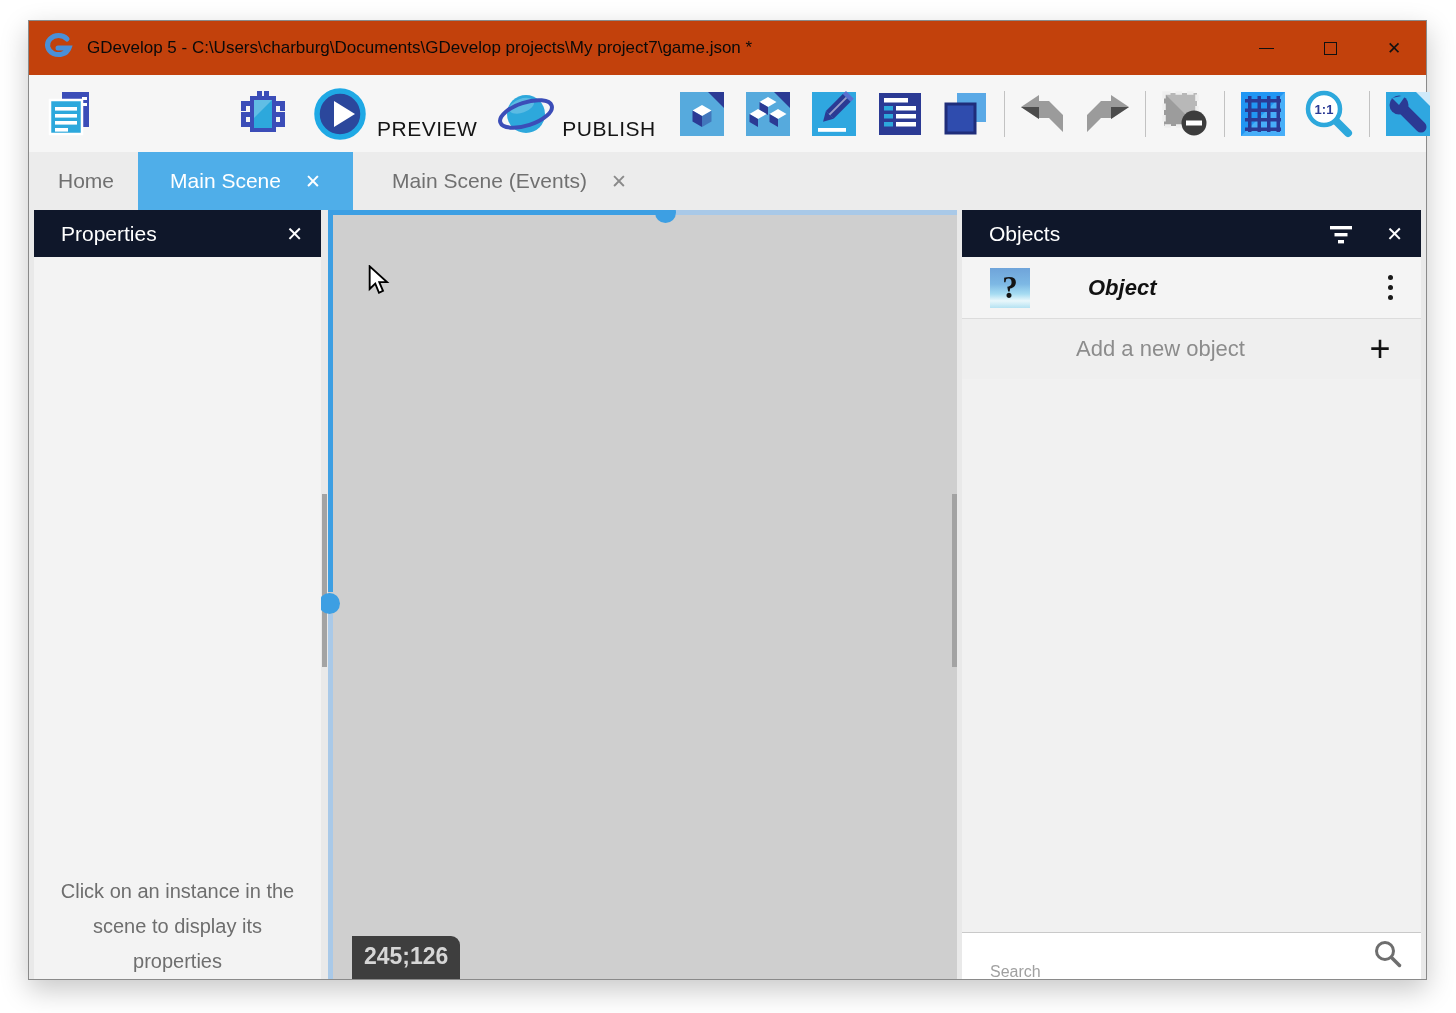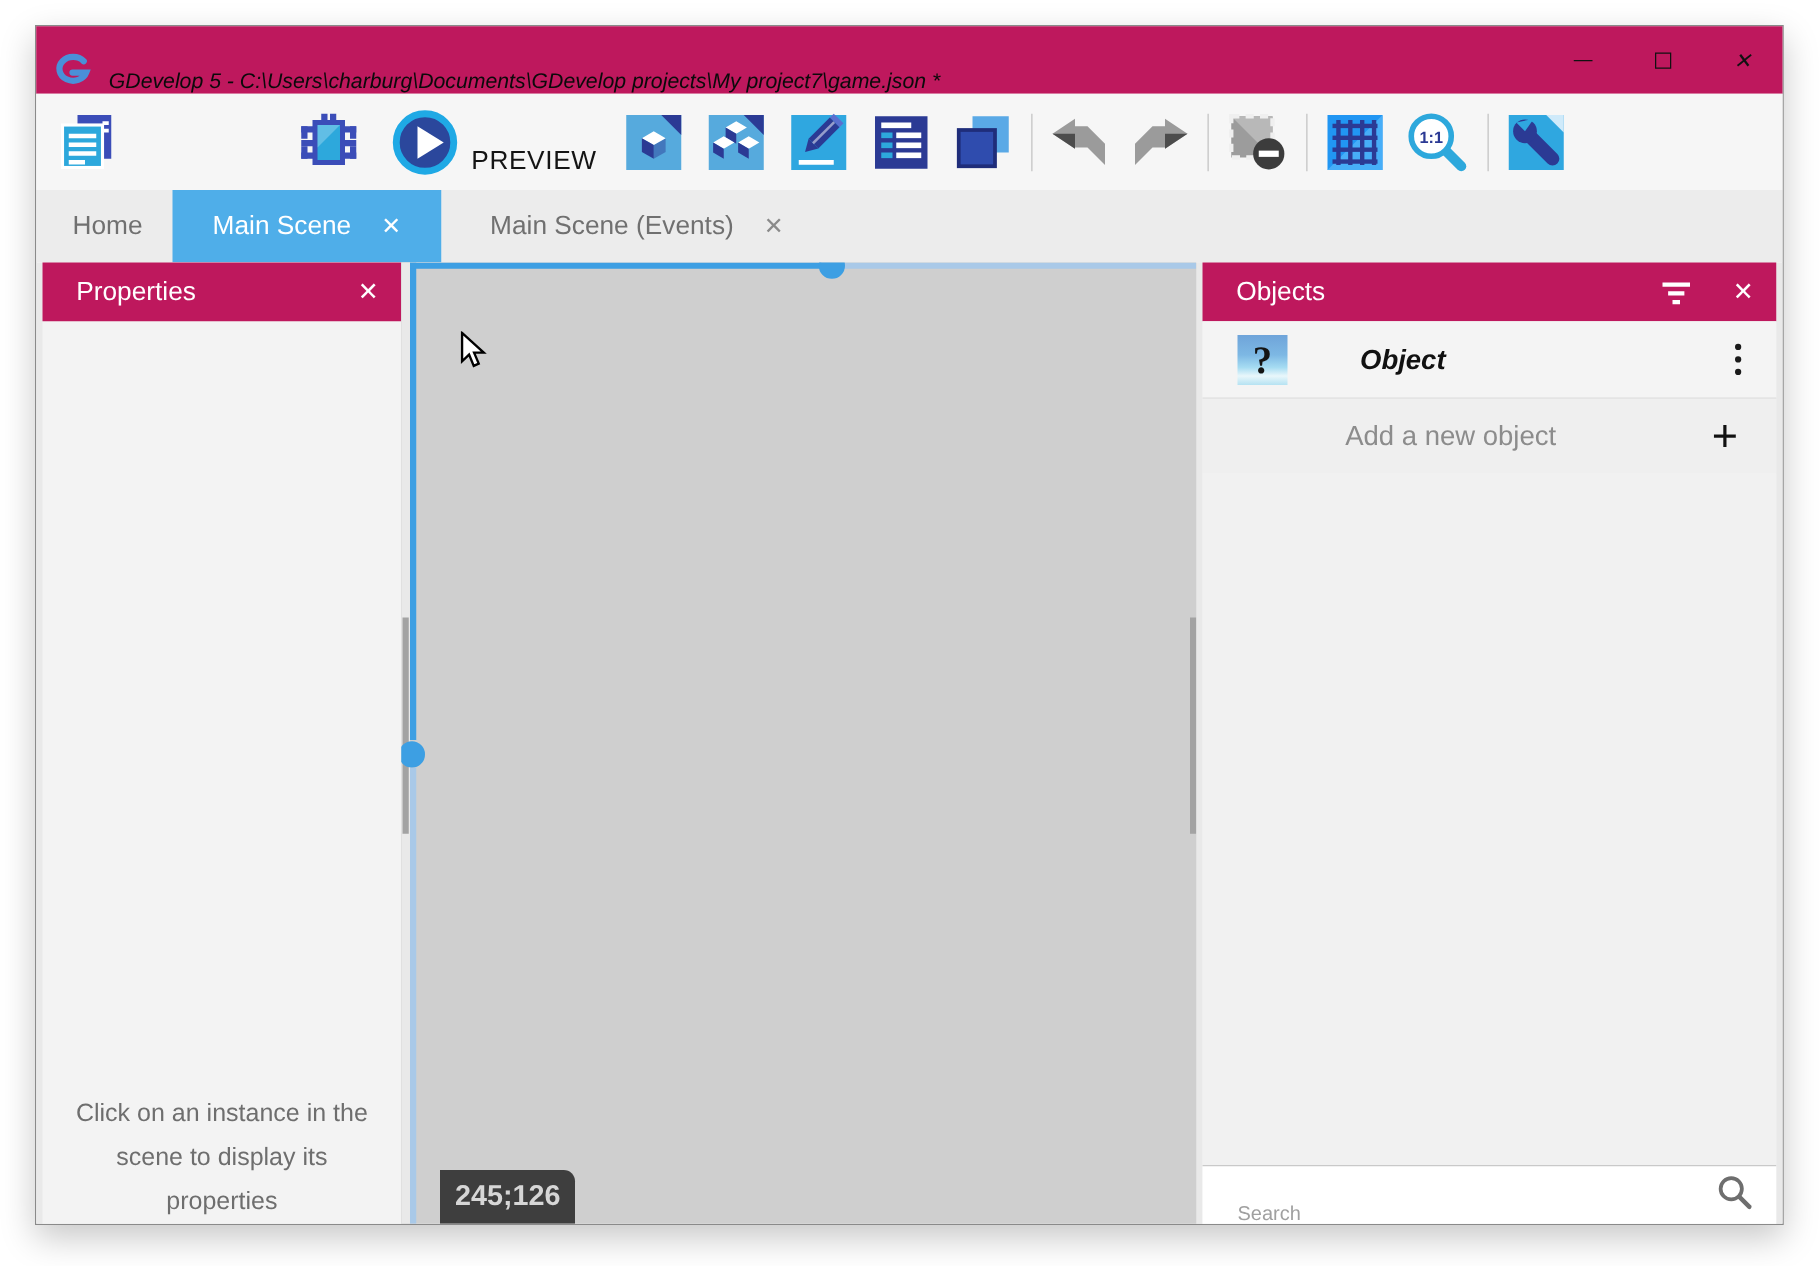--- a/index.html
+++ b/index.html
@@ -4,21 +4,21 @@
 <style>
   * { box-sizing: border-box; margin: 0; padding: 0; }
   html,body { width:1456px; height:1013px; background:#ffffff; overflow:hidden;
               font-family:"Liberation Sans", sans-serif; }
   .window { position:absolute; left:28px; top:20px; width:1399px; height:960px;
             background:#ffffff; border:1px solid #8a8a8a;
             box-shadow:0 10px 26px rgba(0,0,0,.22);
             display:flex; flex-direction:column; }
 
   
-  .titlebar { height:54px; flex:0 0 auto; display:flex; align-items:flex-end; background:#be185d;font-style:italic; }
+  .titlebar { height:54px; flex:0 0 auto; display:flex; align-items:center; background:#c2410c; }
   .logo { margin-left:13px; flex:0 0 auto; }
   .title-text { margin-left:13px; font-size:17px; color:#0a0a0a; white-space:nowrap; }
   .win-controls { margin-left:auto; display:flex; height:100%; }
   .win-btn { width:64px; height:100%; display:flex; align-items:center; justify-content:center; cursor:default; }
   .min-glyph { width:15px; height:1px; background:#111; display:block; }
   .max-glyph { width:13px; height:13px; border:1px solid #111; display:block; }
   .close-glyph { font-size:17px; color:#111; font-weight:400; }
 
   
   .menubar { height:33px; flex:0 0 auto; background:#2a2a2a; display:flex; align-items:stretch; padding-left:13px; }
@@ -36,21 +36,21 @@
   .tab-home { width:104px; }
   .tab-scene { width:215px; background:#4faee9; color:#ffffff; }
   .tab-events { width:313px; }
   .tab .tab-x { margin-left:24px; font-size:19px; }
   .tab-scene .tab-x { color:#ffffff; }
   .tab-events .tab-x { color:#8a8a8a; }
 
   
   .main { flex:1; min-height:0; display:flex; background:#e9e9e9; }
 
-  .panel-head { height:47px; flex:0 0 auto; background:#be185d; color:#fff;
+  .panel-head { height:47px; flex:0 0 auto; background:#0f172a; color:#fff;
                 display:flex; align-items:center; padding:0 18px 0 27px; }
   .panel-title { font-size:21px; }
   .panel-x { font-size:20px; color:#fff; margin-left:auto; }
 
   
   .props { width:287px; flex:0 0 auto; margin-left:5px; display:flex; flex-direction:column; background:#f3f3f3; }
   .props-body { flex:1; display:flex; justify-content:center; padding-top:298px;align-items:flex-end; }
   .empty-msg { width:256px; text-align:center; font-size:20px; line-height:35px; color:#6e6e6e; }
 
   
@@ -154,20 +154,28 @@
         <polygon points="17,12 35,12 17,30" fill="#ffffff" opacity="0.25"></polygon>
       </svg>
     </div>
     <div class="tbtn" style="margin-left:24px">
       <svg width="54" height="54" viewBox="0 0 54 54">
         <circle cx="27" cy="27" r="23" fill="#2b479c" stroke="#1fa9e5" stroke-width="5.5"></circle>
         <polygon points="21,14 42,27 21,40" fill="#ffffff"></polygon>
       </svg>
       <span class="tlabel">PREVIEW</span>
     </div>
+    <div class="tbtn" style="margin-left:20px">
+      <svg width="58" height="54" viewBox="0 0 58 54">
+        <circle cx="29" cy="27" r="19" fill="#2da8dc"></circle>
+        <ellipse cx="29" cy="27" rx="13" ry="7" fill="#ffffff" opacity="0.22" transform="rotate(-20 24 20) translate(-4 -8)"></ellipse>
+        <ellipse cx="29" cy="27" rx="27" ry="11.5" fill="none" stroke="#3b4db8" stroke-width="4" transform="rotate(-18 29 27)"></ellipse>
+      </svg>
+      <span class="tlabel" style="margin-left:7px">PUBLISH</span>
+    </div>
     <div class="tbtn" style="margin-left:22px">
       <svg width="48" height="48" viewBox="0 0 48 48">
         <rect x="2" y="2" width="44" height="44" fill="#56aadd"></rect>
         <polygon points="30,2 46,2 46,18" fill="#2b3a94"></polygon>
         <polygon points="33.5,20.5 24,26 24,37 33.5,31.5" fill="#2b3a94" opacity="0.45"></polygon>
         <polygon points="24,15 33.5,20.5 24,26 14.5,20.5" fill="#ffffff"></polygon>
         <polygon points="14.5,20.5 24,26 24,37 14.5,31.5" fill="#2b3a94"></polygon>
       </svg>
     </div>
     <div class="tbtn" style="margin-left:18px">

